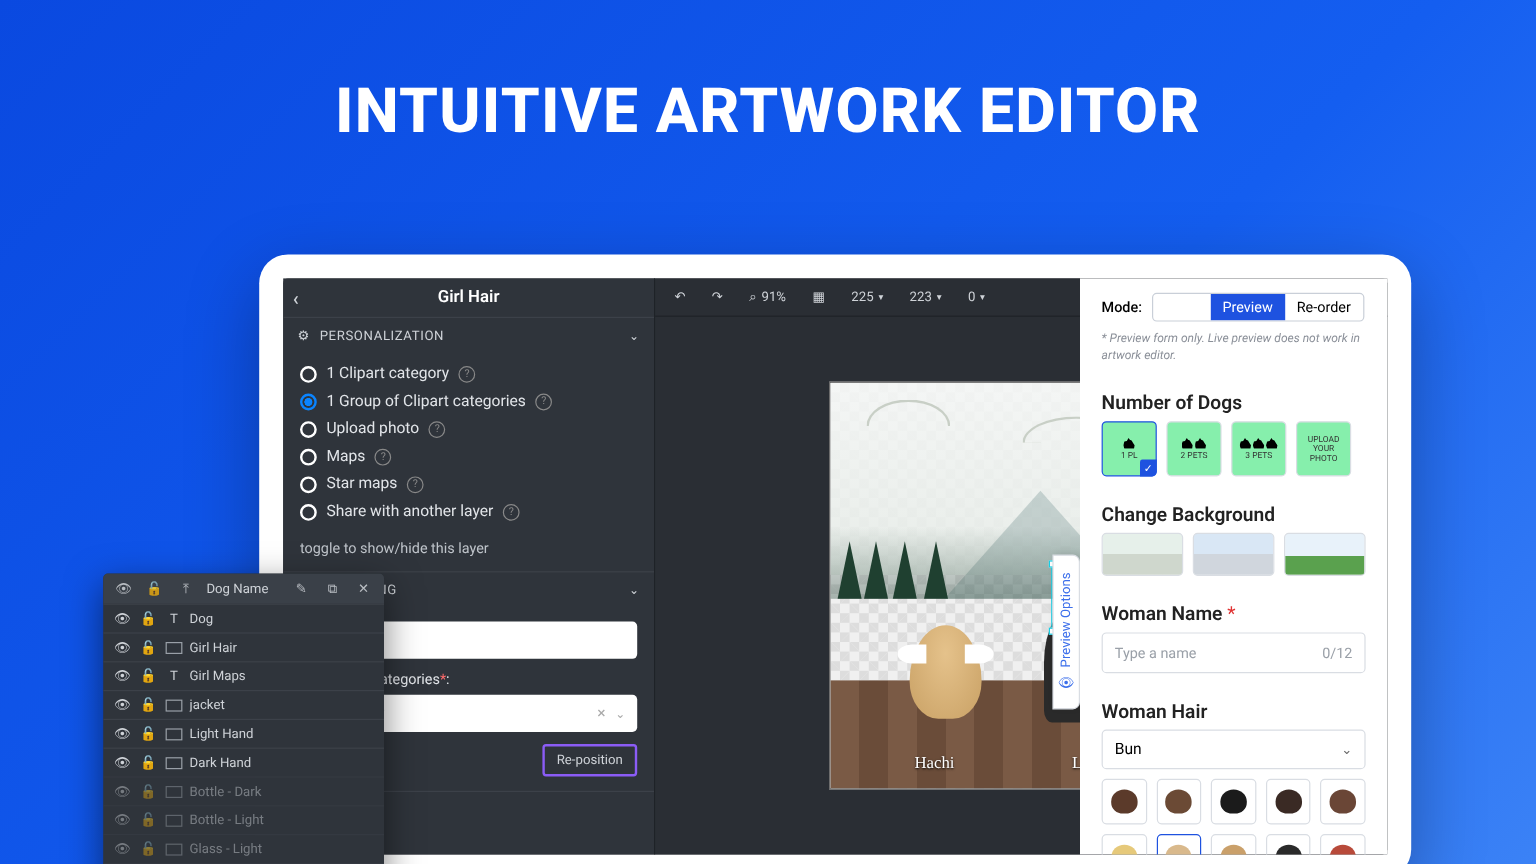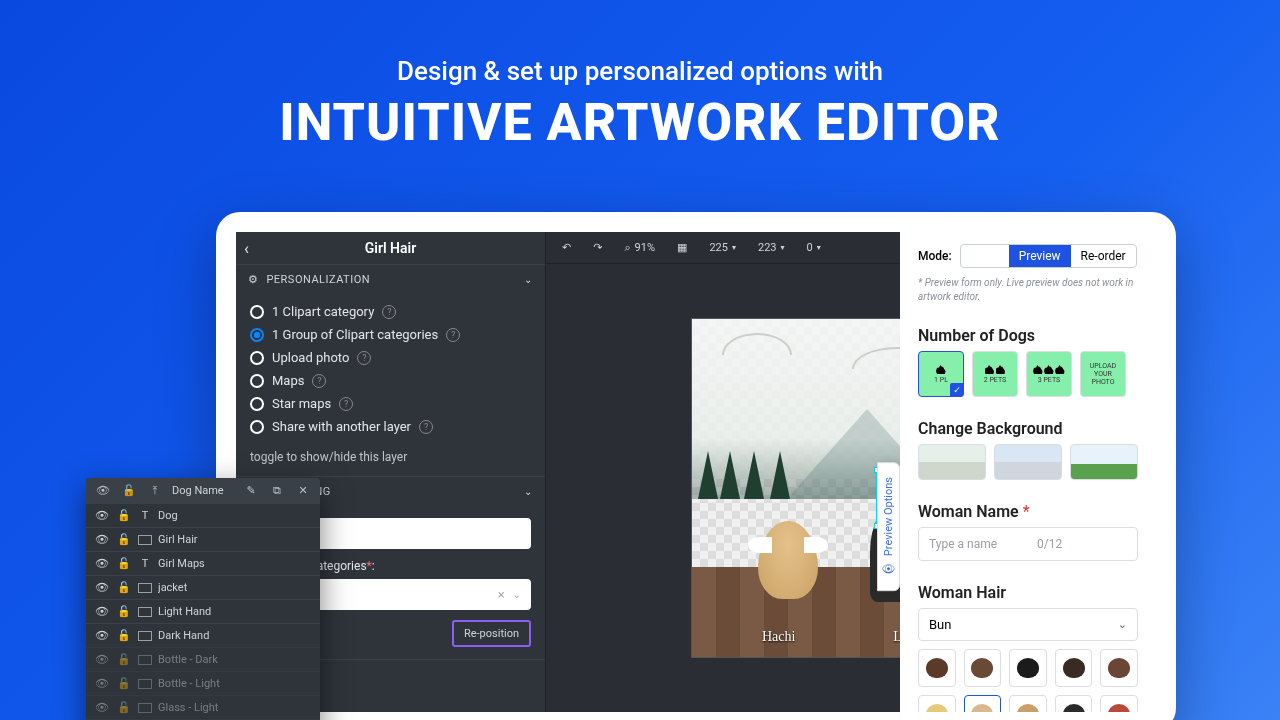--- a/index.html
+++ b/index.html
@@ -61,41 +61,40 @@
 .thumb-row { display:flex; gap:8px; }
 .thumb { width:46px; height:46px; border:1px solid #d9dde3; border-radius:4px; display:flex; flex-direction:column; align-items:center; justify-content:center; font-size:7px; color:#333; position:relative; background:#86efac; cursor:pointer; }
 .thumb.sel { border-color:#1e52e0; }
 .thumb .check { position:absolute; bottom:-1px; right:-1px; width:14px; height:14px; background:#1e52e0; color:#fff; font-size:9px; display:flex; align-items:center; justify-content:center; border-radius:2px 0 4px 0; }
 .dog-silh { display:flex; gap:1px; }
 .dog-silh i { display:block; width:10px; height:10px; background:#000; clip-path: polygon(0 70%,10% 40%,30% 35%,45% 10%,55% 25%,70% 30%,85% 55%,95% 70%,90% 100%,10% 100%); }
 .bg-thumb { height:36px; flex:1; }
 .bg-a { background:linear-gradient(#e6f0ea 50%,#cfd7cd 50%); }
 .bg-b { background:linear-gradient(#d9e7f5 50%,#d0d6dd 50%); }
 .bg-c { background:linear-gradient(#e8f2fa 55%,#5aa14e 55%); }
-.text-input { width:100%; border:1px solid #d9dde3; border-radius:4px; padding:9px 10px; font-size:12px; color:#9aa0a8; display:flex; align-items:center;gap:40px; }
+.text-input { width:100%; border:1px solid #d9dde3; border-radius:4px; padding:9px 10px; font-size:12px; color:#9aa0a8; display:flex; justify-content:space-between; align-items:center;gap:40px; }
 .select { width:100%; border:1px solid #d9dde3; border-radius:4px; padding:8px 10px; font-size:13px; display:flex; justify-content:space-between; align-items:center; cursor:pointer; }
 .hair-grid { display:grid; grid-template-columns:repeat(5,1fr); gap:8px; margin-top:8px; }
 .hair { height:38px; border:1px solid #d9dde3; border-radius:4px; position:relative; display:flex; align-items:center; justify-content:center; cursor:pointer; }
 .hair.sel { border-color:#1e52e0; }
 .bun { width:22px; height:20px; border-radius:50% 50% 45% 45%; }
 
 .layers { position:absolute; left:86px; top:478px; width:234px; height:260px; background:#2f343b; border-radius:4px; box-shadow:0 10px 30px rgba(0,0,0,.5); overflow:hidden; font-size:11px; color:#cfd3d8; }
 .layers-hd { display:flex; align-items:center; gap:8px; padding:6px 8px; background:#3a4048; }
 .lyr-icon { width:18px; text-align:center; opacity:.85; cursor:pointer; font-size:11px; }
 .layer-row { display:flex; align-items:center; gap:6px; padding:5px 8px; border-top:1px solid #3c4149; cursor:pointer; }
 .layer-row.dim { opacity:.45; }
 .eye { width:16px; text-align:center; font-size:11px; }
 .box-icon { width:14px; height:10px; border:1px solid #9aa0a8; display:inline-block; }
 .lyr-name { flex:1; overflow:hidden; white-space:nowrap; text-overflow:ellipsis; }
 </style>
 </head>
 <body>
 
 <div class="hero">
-  <div class="tag">Design &amp; set up personalized options with</div>
   <div class="title">INTUITIVE ARTWORK EDITOR</div>
 </div>
 
 <div class="app-window">
   <div class="editor">
 
     <div class="side-panel">
       <div class="hdr">
         <span class="back">‹</span>
         <span>Girl Hair</span>

